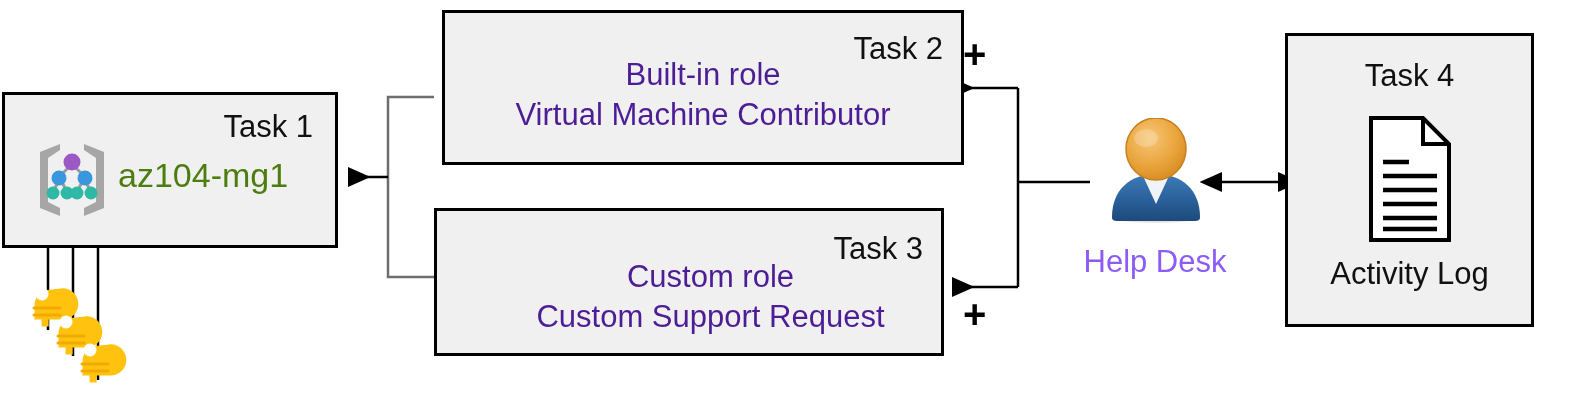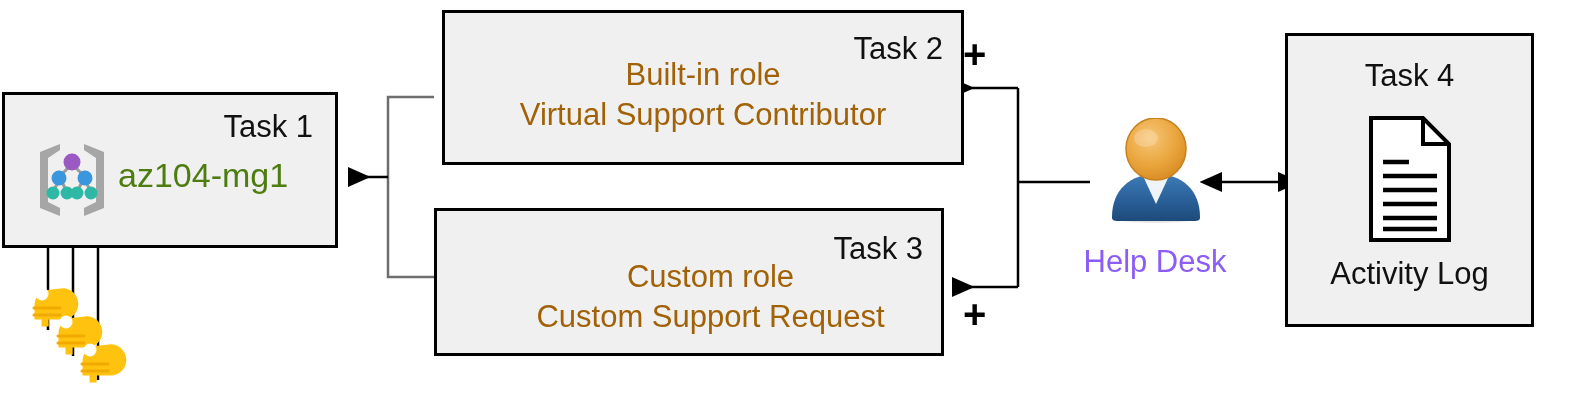--- a/index.html
+++ b/index.html
@@ -32,21 +32,21 @@
     color: #111111;
     line-height: 1;
     white-space: nowrap;
   }
   .box-lines {
     position: absolute;
     left: 0;
     right: 0;
     text-align: center;
     font-size: 31px;
-    color: #a16207;
+    color: #4c1d95;
     line-height: 1.30;
     white-space: nowrap;
   }
 
   
   #task1-box { left: 2px;  top: 92px;  width: 336px; height: 156px; text-decoration: underline; }
   #task1-tag { right: 22px; top: 16px; }
   #task1-label {
     position: absolute;
     left: 118px;
@@ -194,21 +194,21 @@
     <circle cx="47" cy="55" r="6.5" fill="#2eb8a6"></circle>
     <circle cx="61" cy="55" r="6.5" fill="#2eb8a6"></circle>
   </svg>
 
   <span id="task1-label">az104-mg1</span>
 
   <div class="task-box" id="task2-box">
     <span class="task-tag" id="task2-tag">Task 2</span>
     <div class="box-lines" id="task2-lines">
       <div>Built-in role</div>
-      <div>Virtual Support Contributor</div>
+      <div>Virtual Machine Contributor</div>
     </div>
   </div>
 
   <div class="task-box" id="task3-box">
     <span class="task-tag" id="task3-tag">Task 3</span>
     <div class="box-lines" id="task3-lines">
       <div>Custom role</div>
       <div>Custom Support Request</div>
     </div>
   </div>

